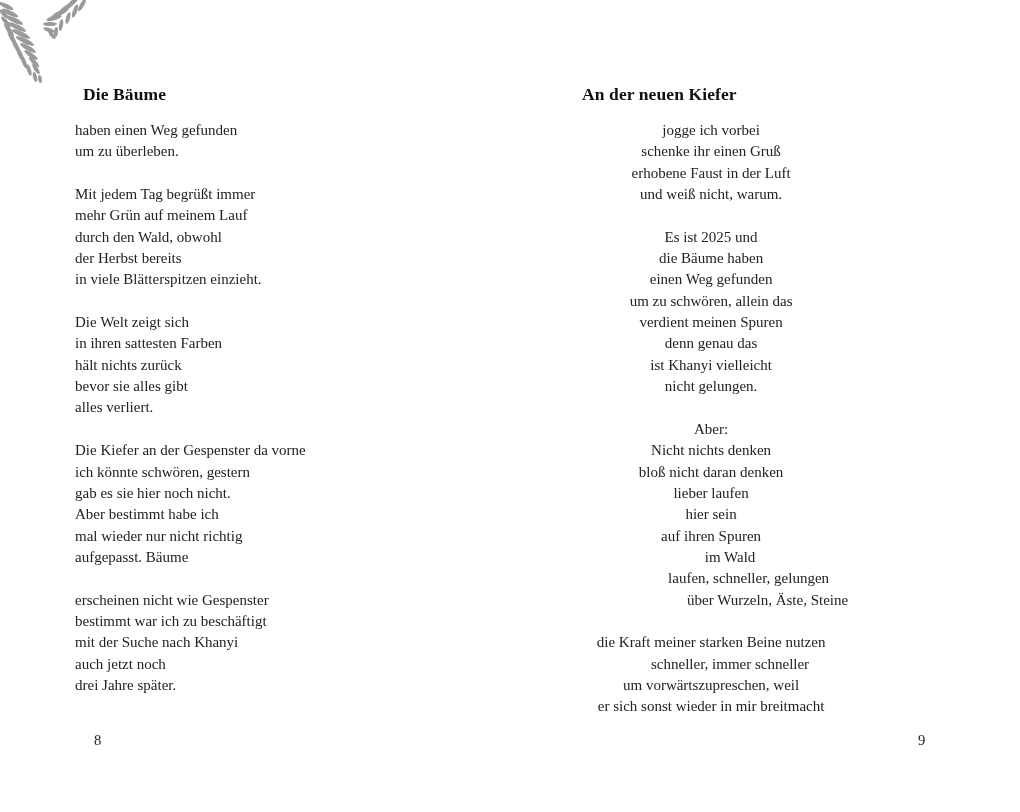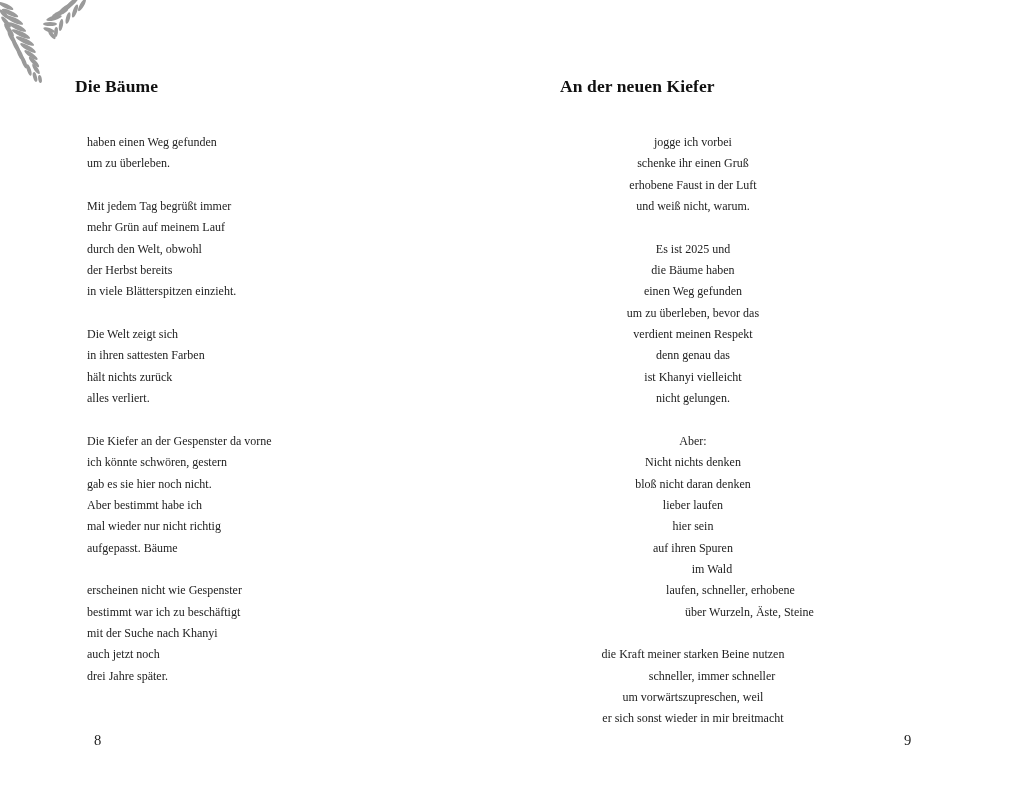--- a/index.html
+++ b/index.html
@@ -14,51 +14,51 @@
       overflow: hidden;
       font-family: "DejaVu Serif", "Liberation Serif", serif;
       color: #1e1e1e;
     }
     .page {
       position: absolute;
       top: 0;
       height: 812px;
     }
     .page-left { left: 0; width: 510px; }
-    .page-right { left: 496px; width: 510px; text-decoration: underline; }
+    .page-right { left: 510px; width: 510px; text-decoration: underline; }
 
     .fern {
       position: absolute;
       left: 0;
       top: 0;
       width: 100px;
       height: 90px;
     }
 
     .poem-title {
       position: absolute;
       top: 76px;
-      margin: 0;
+      margin: 8px;
       font-family: "Liberation Serif", "DejaVu Serif", serif;
       font-weight: bold;
       font-size: 17.5px;
       color: #111111;
       letter-spacing: 0.1px;
     }
     .page-left .poem-title { left: 75px; }
     .page-right .poem-title { left: 64px; }
 
     .poem-body {
       position: absolute;
       top: 120px;
-      margin: 12px;
+      margin: 0;
       padding: 0;
       list-style: none;
       font-family: "Liberation Serif", "DejaVu Serif", serif;
-      font-size: 12px;
+      font-size: 15px;
       line-height: 21.35px;
       color: #222222;
     }
     .page-left .poem-body { left: 75px; }
     .page-right .poem-body { left: 64px; text-align: center; }
 
     .line {
       display: block;
       white-space: pre;
       height: 21.35px;
@@ -126,27 +126,28 @@
   </svg>
 
   <h2 class="poem-title">Die Bäume</h2>
 
   <div class="poem-body" id="left-lines">
       <span class="line">haben einen Weg gefunden</span>
       <span class="line">um zu überleben.</span>
       <span class="line blank"></span>
       <span class="line">Mit jedem Tag begrüßt immer</span>
       <span class="line">mehr Grün auf meinem Lauf</span>
-      <span class="line">durch den Welt, obwohl</span>
+      <span class="line">durch den Wald, obwohl</span>
       <span class="line">der Herbst bereits</span>
       <span class="line">in viele Blätterspitzen einzieht.</span>
       <span class="line blank"></span>
       <span class="line">Die Welt zeigt sich</span>
       <span class="line">in ihren sattesten Farben</span>
       <span class="line">hält nichts zurück</span>
+      <span class="line">bevor sie alles gibt</span>
       <span class="line">alles verliert.</span>
       <span class="line blank"></span>
       <span class="line">Die Kiefer an der Gespenster da vorne</span>
       <span class="line">ich könnte schwören, gestern</span>
       <span class="line">gab es sie hier noch nicht.</span>
       <span class="line">Aber bestimmt habe ich</span>
       <span class="line">mal wieder nur nicht richtig</span>
       <span class="line">aufgepasst. Bäume</span>
       <span class="line blank"></span>
       <span class="line">erscheinen nicht wie Gespenster</span>
@@ -164,34 +165,34 @@
 
   <div class="poem-body" id="right-lines">
       <span class="line">jogge ich vorbei</span>
       <span class="line">schenke ihr einen Gruß</span>
       <span class="line">erhobene Faust in der Luft</span>
       <span class="line">und weiß nicht, warum.</span>
       <span class="line blank"></span>
       <span class="line">Es ist 2025 und</span>
       <span class="line">die Bäume haben</span>
       <span class="line">einen Weg gefunden</span>
-      <span class="line">um zu überleben, bevor das</span>
-      <span class="line">verdient meinen Respekt</span>
+      <span class="line">um zu schwören, allein das</span>
+      <span class="line">verdient meinen Spuren</span>
       <span class="line">denn genau das</span>
       <span class="line">ist Khanyi vielleicht</span>
       <span class="line">nicht gelungen.</span>
       <span class="line blank"></span>
       <span class="line">Aber:</span>
       <span class="line">Nicht nichts denken</span>
       <span class="line">bloß nicht daran denken</span>
       <span class="line">lieber laufen</span>
       <span class="line">hier sein</span>
       <span class="line">auf ihren Spuren</span>
       <span class="line indent-1">im Wald</span>
-      <span class="line indent-2">laufen, schneller, erhobene</span>
+      <span class="line indent-2">laufen, schneller, gelungen</span>
       <span class="line indent-3">über Wurzeln, Äste, Steine</span>
       <span class="line blank"></span>
       <span class="line">die Kraft meiner starken Beine nutzen</span>
       <span class="line indent-1">schneller, immer schneller</span>
       <span class="line">um vorwärtszupreschen, weil</span>
       <span class="line">er sich sonst wieder in mir breitmacht</span>
     </div>
 
   <div class="page-number">9</div>
 </div>

